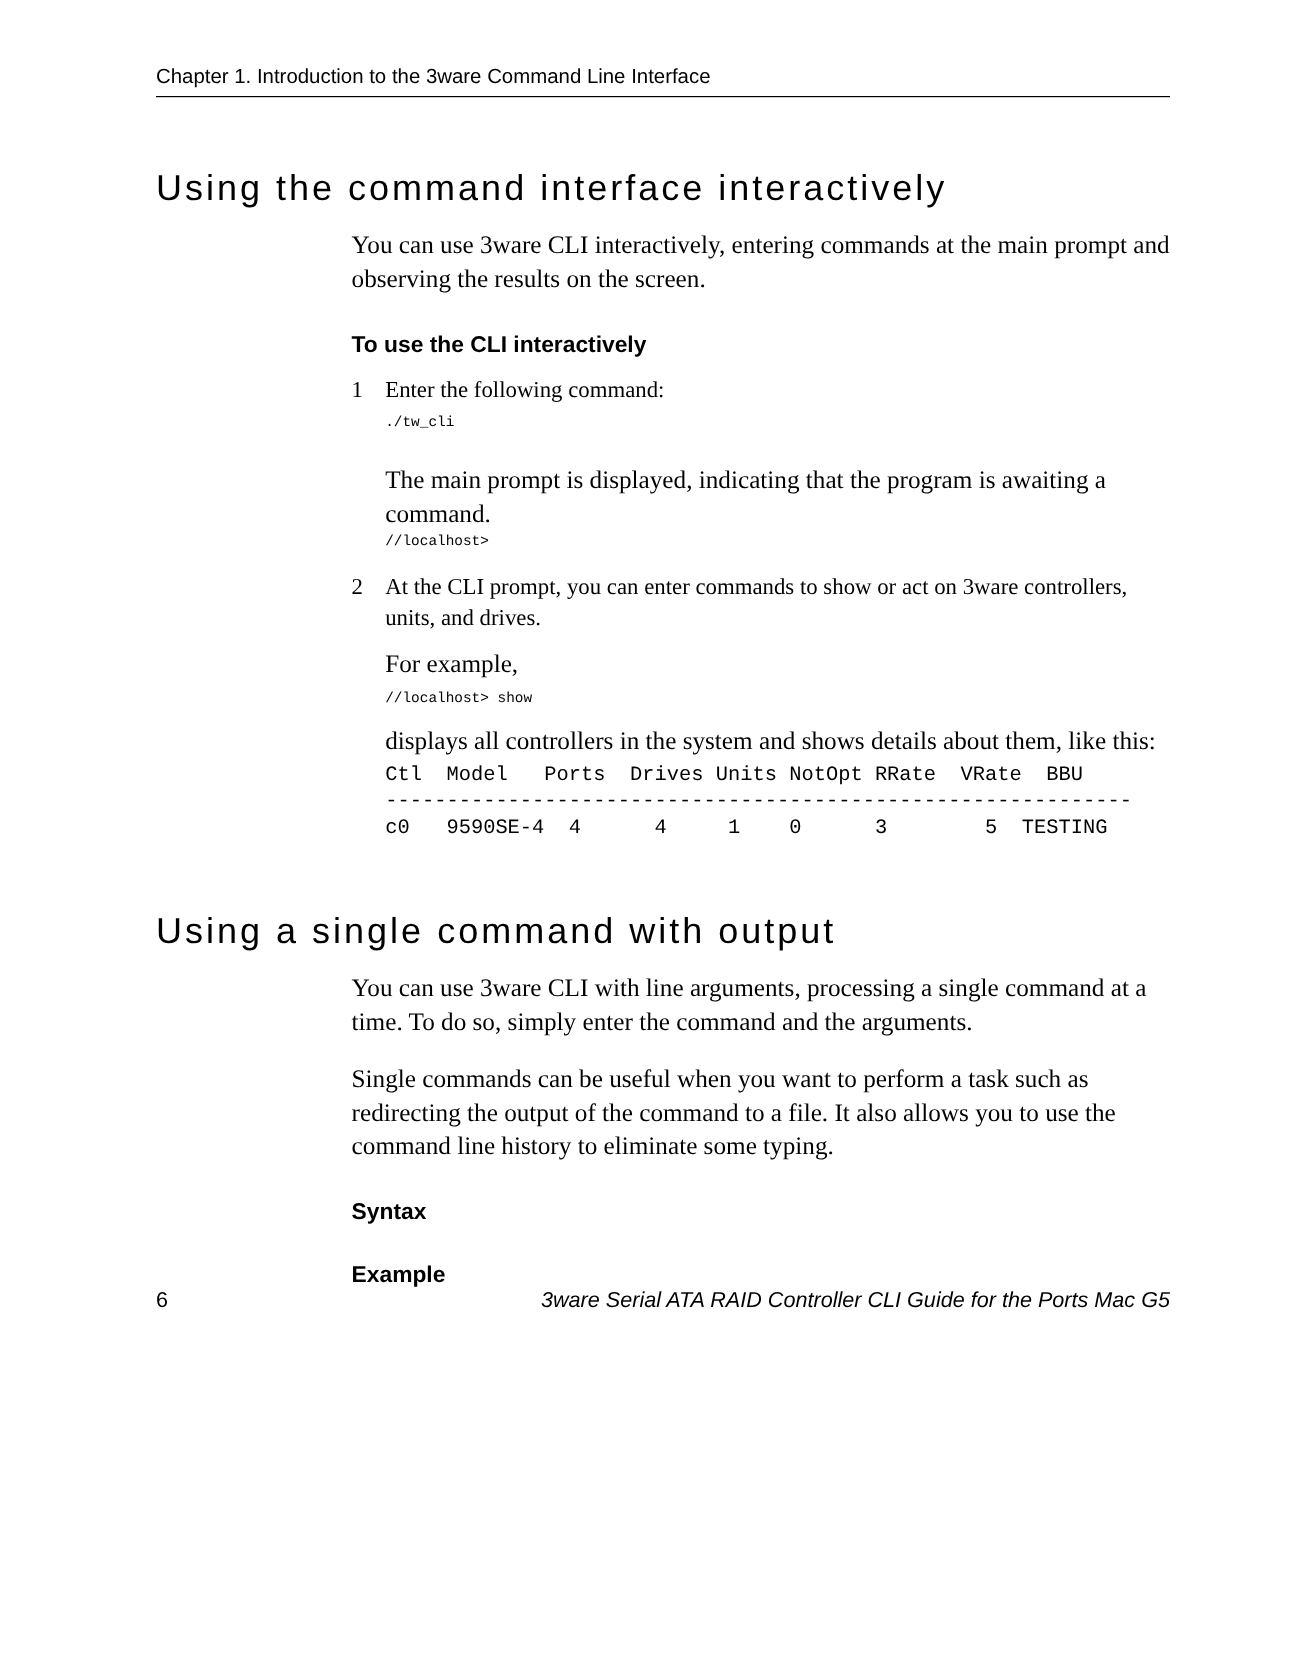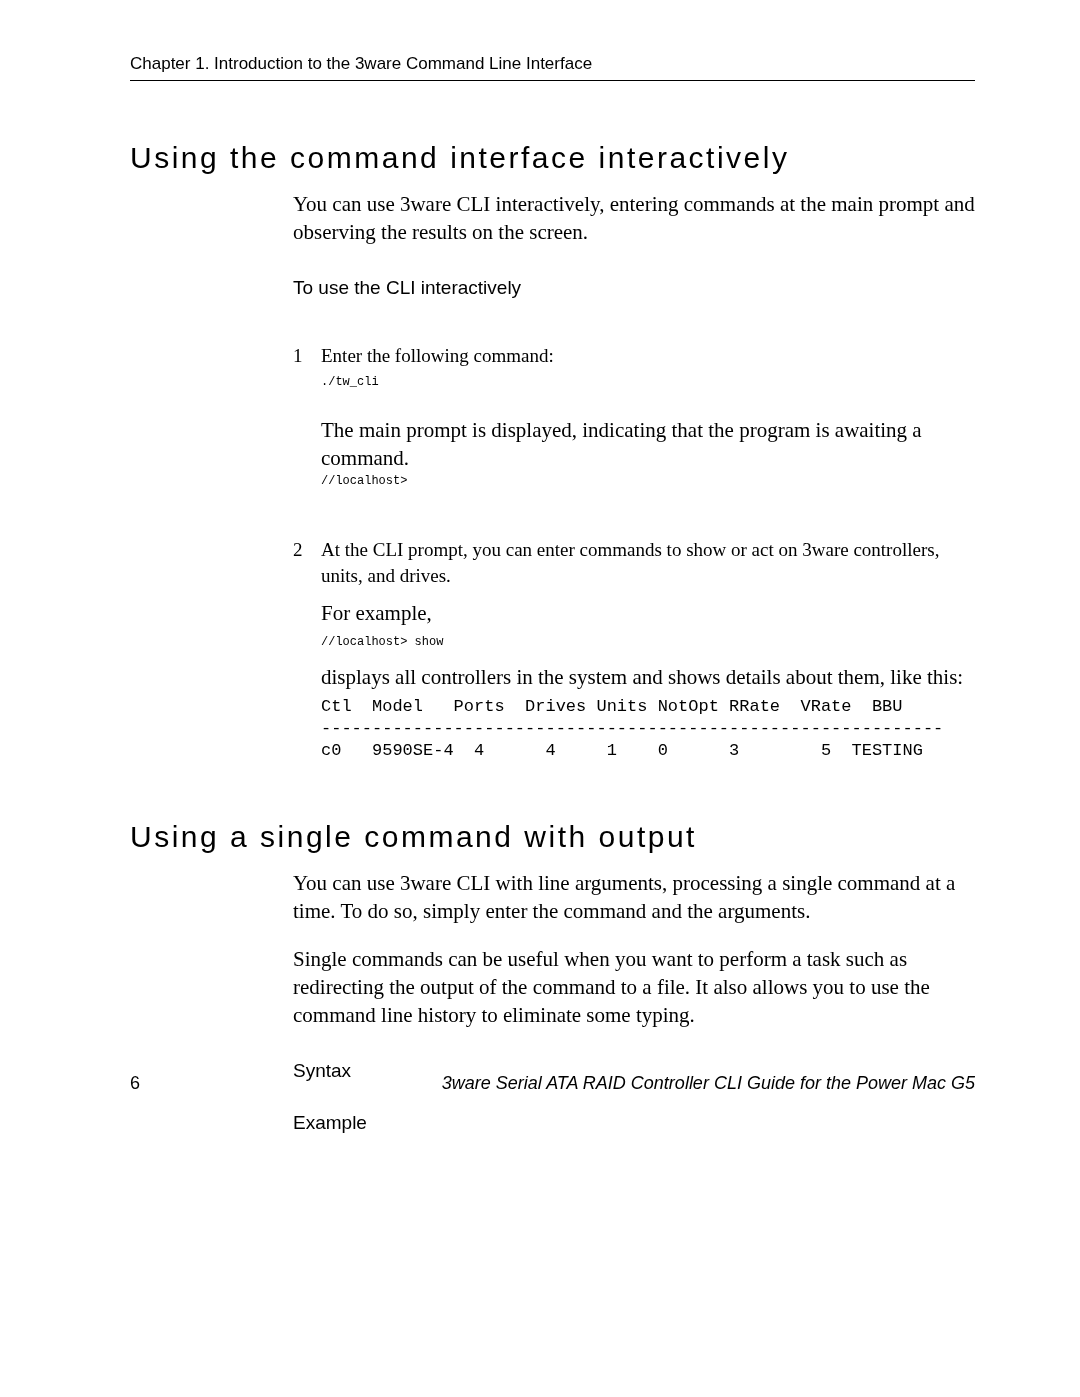--- a/index.html
+++ b/index.html
@@ -45,21 +45,21 @@
     margin: 0 0 20px 0;
   }
   p.body.tight {
     margin-bottom: 6px;
   }
   p.body.nobot {
     margin-bottom: 0;
   }
   h3.sub {
     font-family: Arial, Helvetica, sans-serif;
-    font-weight: 400;
+    font-weight: 700;
     font-size: 19px;
     margin: 30px 0 14px 0;
   }
   ol.steps {
     list-style: none;
     padding: 0;
     margin: 0;
     font-family: "Times New Roman", Times, serif;
     font-size: 19px;
   }
@@ -72,21 +72,20 @@
     align-items: baseline;
   }
   .step-num {
     width: 28px;
     flex: 0 0 28px;
     text-align: left;
   }
   .step-text {
     flex: 1;
     line-height: 1.33;
-    margin-top: 30px;
   }
   .step-sub {
     margin-left: 28px;
     margin-top: 6px;
   }
   .code {
     font-family: "Courier New", Courier, monospace;
     font-size: 12px;
     white-space: pre;
     line-height: 1.35;
@@ -173,15 +172,15 @@
     <p class="body">You can use 3ware CLI with line arguments, processing a single command at a time. To do so, simply enter the command and the arguments.</p>
     <p class="body">Single commands can be useful when you want to perform a task such as redirecting the output of the command to a file. It also allows you to use the command line history to eliminate some typing.</p>
 
     <h3 class="sub">Syntax</h3>
 
     <h3 class="sub">Example</h3>
   </div>
 
   <div class="footer">
     <span class="pnum">6</span>
-    <span class="title">3ware Serial ATA RAID Controller CLI Guide for the Power Mac G5</span>
+    <span class="title">3ware Serial ATA RAID Controller CLI Guide for the Ports Mac G5</span>
   </div>
 </div>
 
 </body></html>

